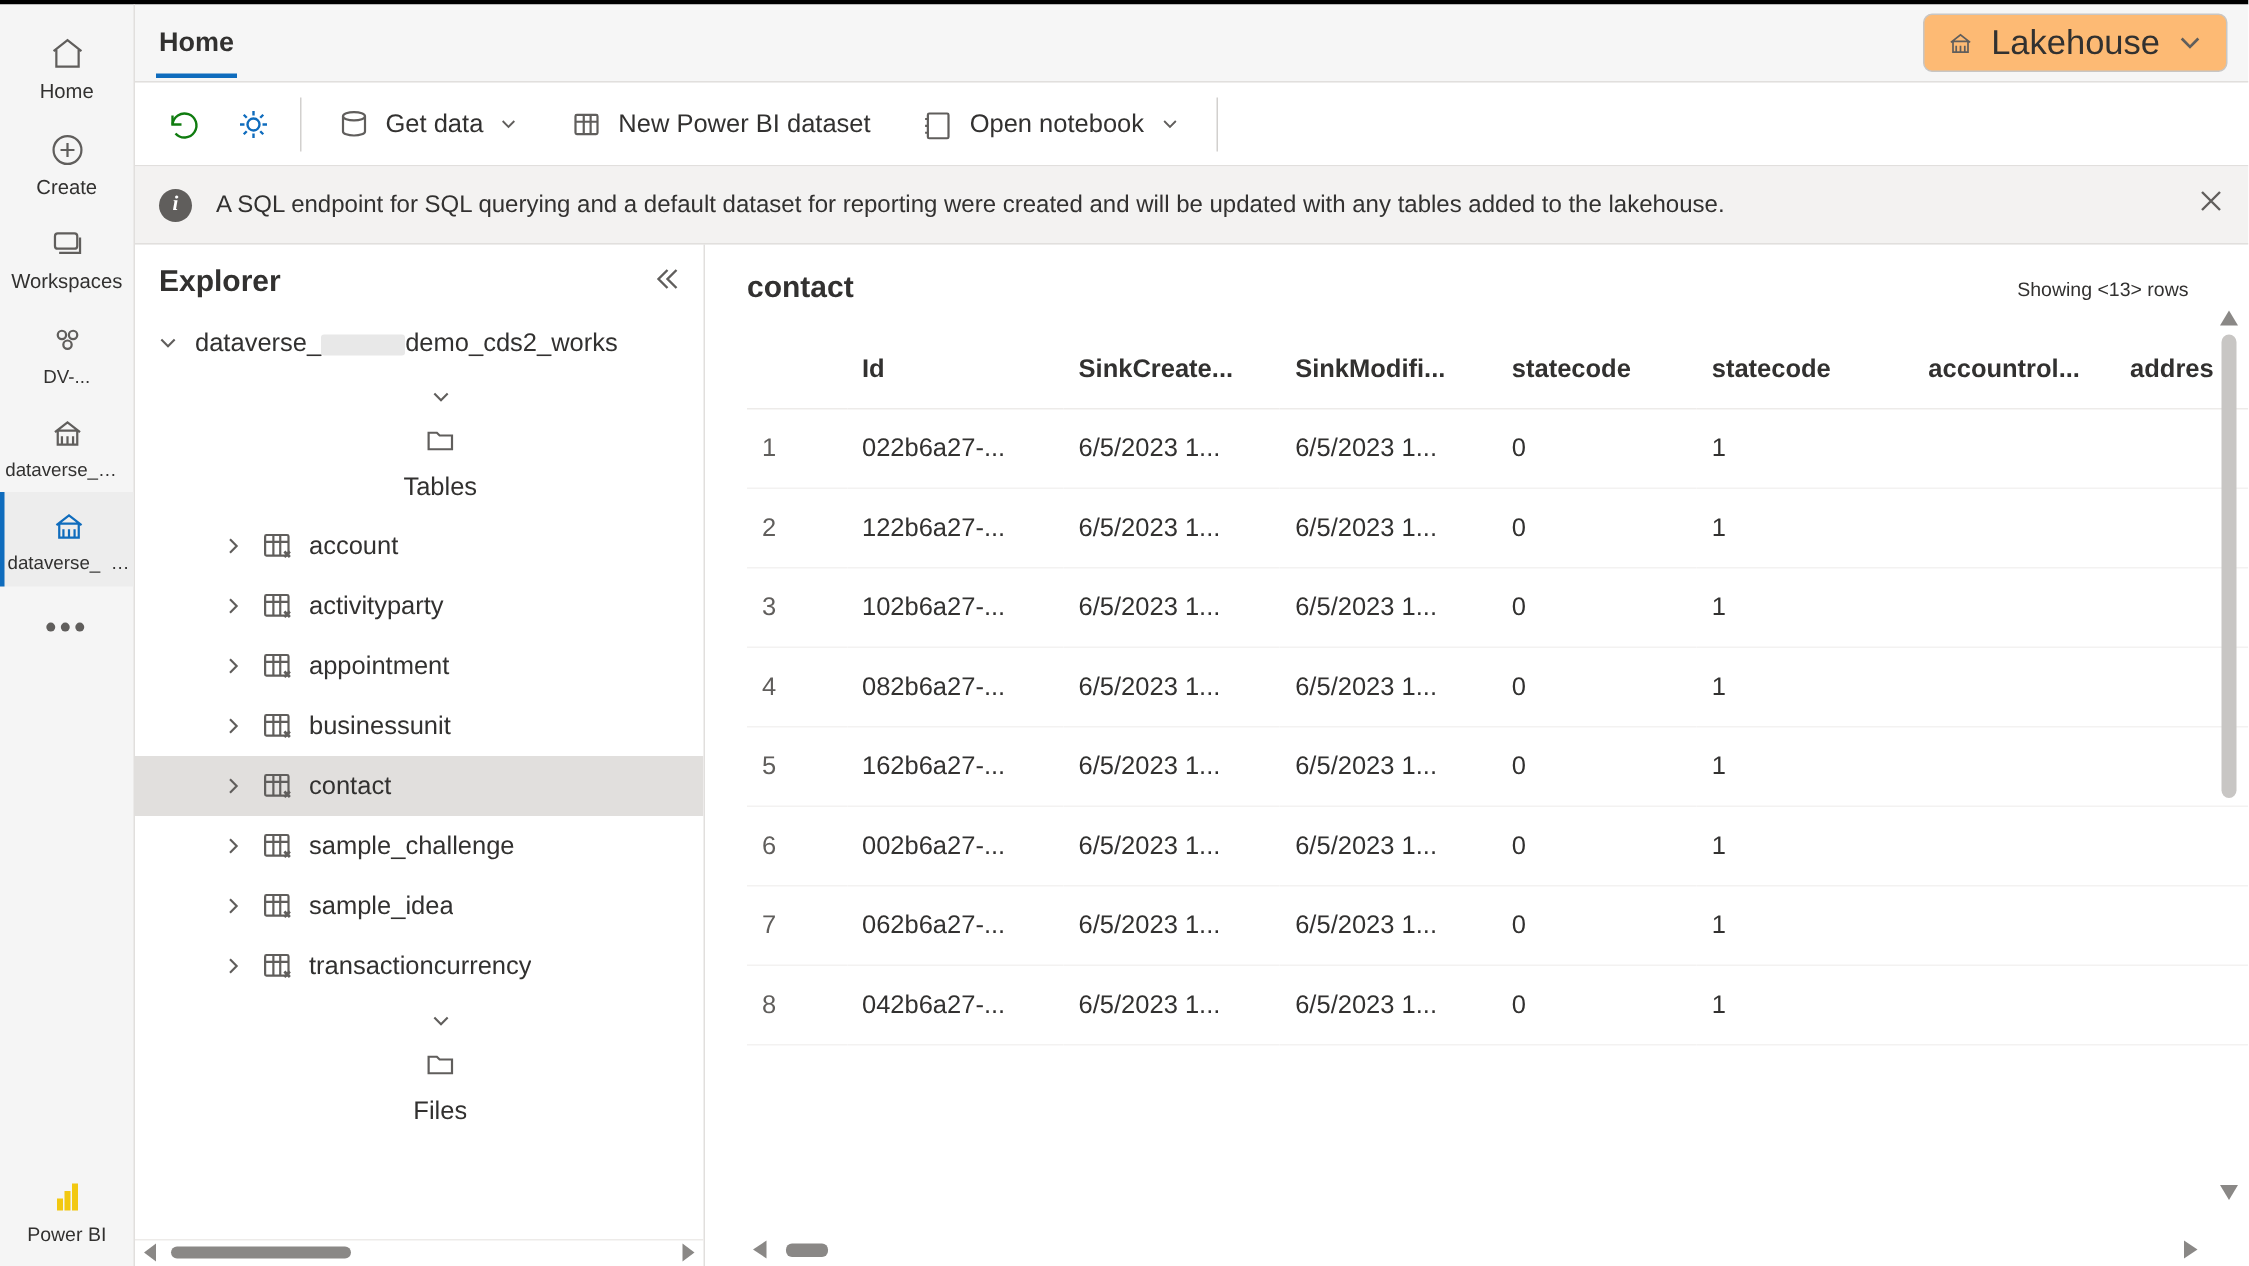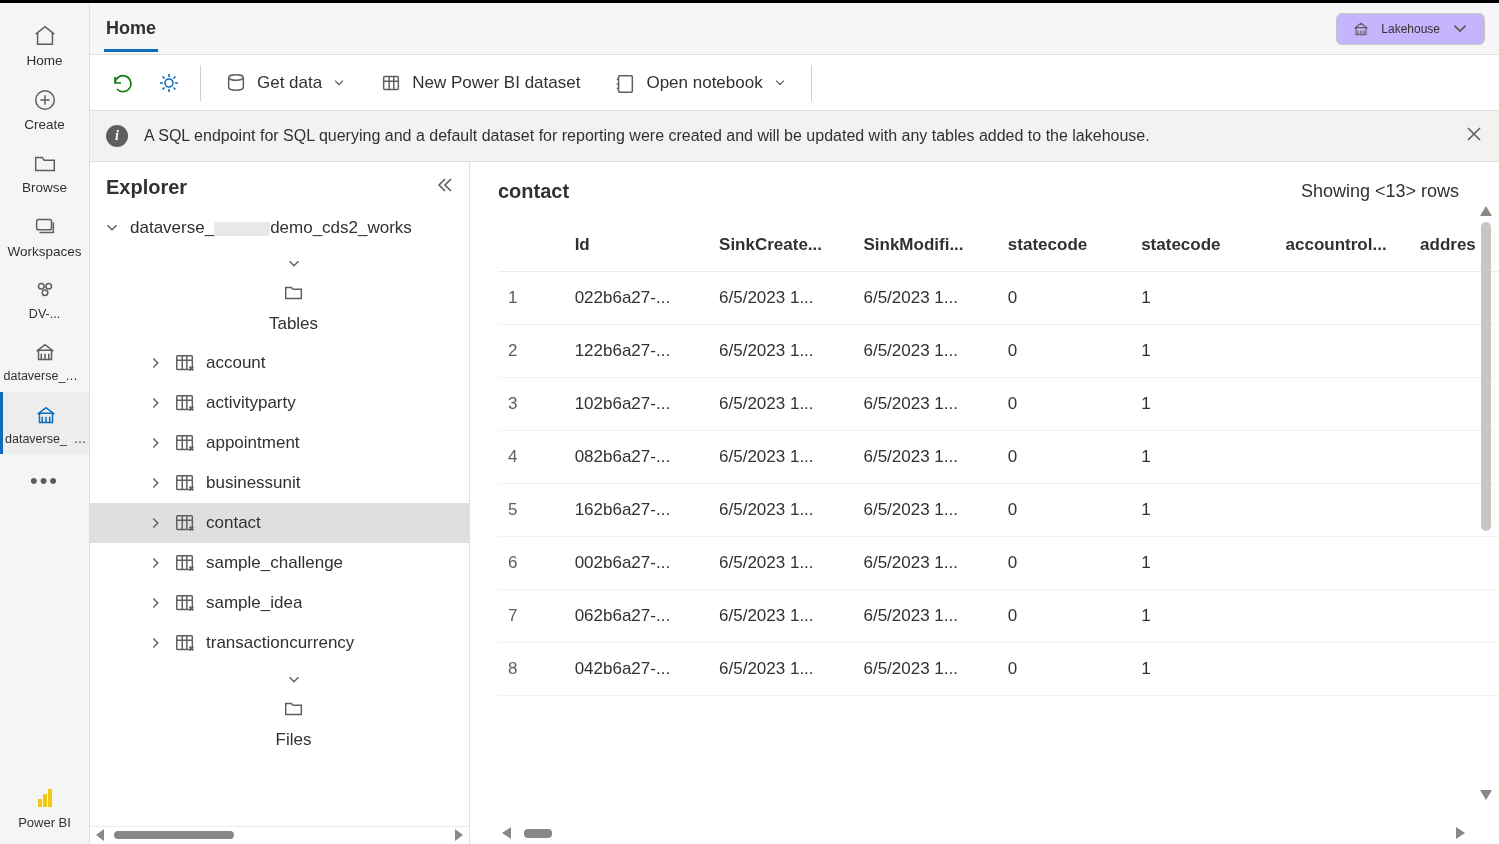--- a/index.html
+++ b/index.html
@@ -16,21 +16,21 @@
 .navrail-item.selected { border-left: 3px solid #0f6cbd; background: #ededed; }
 .navrail-more { margin-top: 6px; font-size: 22px; letter-spacing: 2px; color: #605e5c; cursor: pointer; padding: 8px 0; }
 .navrail-spacer { flex: 1; }
 .navrail-pbi { display: flex; flex-direction: column; align-items: center; gap: 4px; padding-bottom: 14px; font-size: 13px; }
 
 
 .main { flex: 1; display: flex; flex-direction: column; height: 100%; min-width: 0; }
 
 .titlebar { height: 52px; display: flex; align-items: center; justify-content: space-between; padding: 0 14px; border-bottom: 1px solid #e1dfdd; background:#f6f6f6; }
 .titlebar-title { font-size: 18px; font-weight: 600; border-bottom: 3px solid #0f6cbd; padding: 12px 2px 10px; }
-.mode-pill { display: flex; align-items: center; gap: 10px; border: 1px solid #c8c6c4; border-radius: 6px; padding: 5px 14px; font-size: 12px; cursor: pointer; background:#c4b5fd; }
+.mode-pill { display: flex; align-items: center; gap: 10px; border: 1px solid #c8c6c4; border-radius: 6px; padding: 5px 14px; font-size: 23px; cursor: pointer; background:#fdba74; }
 .mode-pill svg { width: 20px; height: 20px; }
 
 .toolbar { height: 56px; display: flex; align-items: center; gap: 14px; padding: 0 14px; border-bottom: 1px solid #e1dfdd; }
 .tool-icon-btn { display:flex; align-items:center; justify-content:center; width:34px; height:34px; cursor:pointer; }
 .tool-icon-btn svg { width:24px; height:24px; }
 .tool-sep { width:1px; height:36px; background:#d2d0ce; }
 .tool-btn { display:flex; align-items:center; gap:10px; padding:6px 10px; font-size:17px; cursor:pointer; }
 .tool-btn svg.tool-glyph { width:22px; height:22px; }
 .chev { width:14px; height:14px; }
 
@@ -62,21 +62,21 @@
 .hscroll { height:18px; border-top:1px solid #edebe9; position:relative; }
 .hscroll::before, .hscroll::after { content:""; position:absolute; top:2px; width:0; height:0; border-top:6px solid transparent; border-bottom:6px solid transparent; }
 .hscroll::before { left:6px; border-right:8px solid #8a8886; }
 .hscroll::after  { right:6px; border-left:8px solid #8a8886; }
 .hscroll .thumb { position:absolute; left:24px; top:4px; width:120px; height:8px; background:#8a8886; border-radius:4px; }
 
 
 .dataview { flex:1; display:flex; flex-direction:column; min-width:0; padding:18px 0 0 28px; position:relative; }
 .dv-hd { display:flex; align-items:center; justify-content:space-between; padding-right:40px; }
 .dv-title { font-size:20px; font-weight:700; }
-.dv-rows { font-size:18px; }
+.dv-rows { font-size:13px; }
 .table-wrap { flex:1; overflow:hidden; margin-top:16px; position:relative; }
 
 table { border-collapse:collapse; width:100%; }
 th, td { text-align:left; font-size:17px; padding:16px 10px; white-space:nowrap; overflow:hidden; text-overflow:ellipsis; }
 th { font-weight:600; color:#323130; border-bottom:1px solid #edebe9; }
 td { color:#323130; border-bottom:1px solid #f3f2f1; }
 td.rownum { color:#605e5c; width:50px; }
 col.c-row { width:60px; }
 col.c-id  { width:130px; }
 col.c-dt  { width:130px; }
@@ -187,26 +187,20 @@
       <svg viewBox="0 0 28 28">
           <use href="#i-home"></use>
         </svg>
       <span class="lbl">Home</span>
     </div>
     <div class="navrail-item">
       <svg viewBox="0 0 28 28">
           <use href="#i-plus-circle"></use>
         </svg>
       <span class="lbl">Create</span>
-    </div>
-    <div class="navrail-item">
-      <svg viewBox="0 0 28 28">
-          <use href="#i-folder"></use>
-        </svg>
-      <span class="lbl">Browse</span>
     </div>
     <div class="navrail-item">
       <svg viewBox="0 0 28 28">
           <use href="#i-stack"></use>
         </svg>
       <span class="lbl">Workspaces</span>
     </div>
     <div class="navrail-item small">
       <svg viewBox="0 0 28 28">
           <use href="#i-group"></use>

